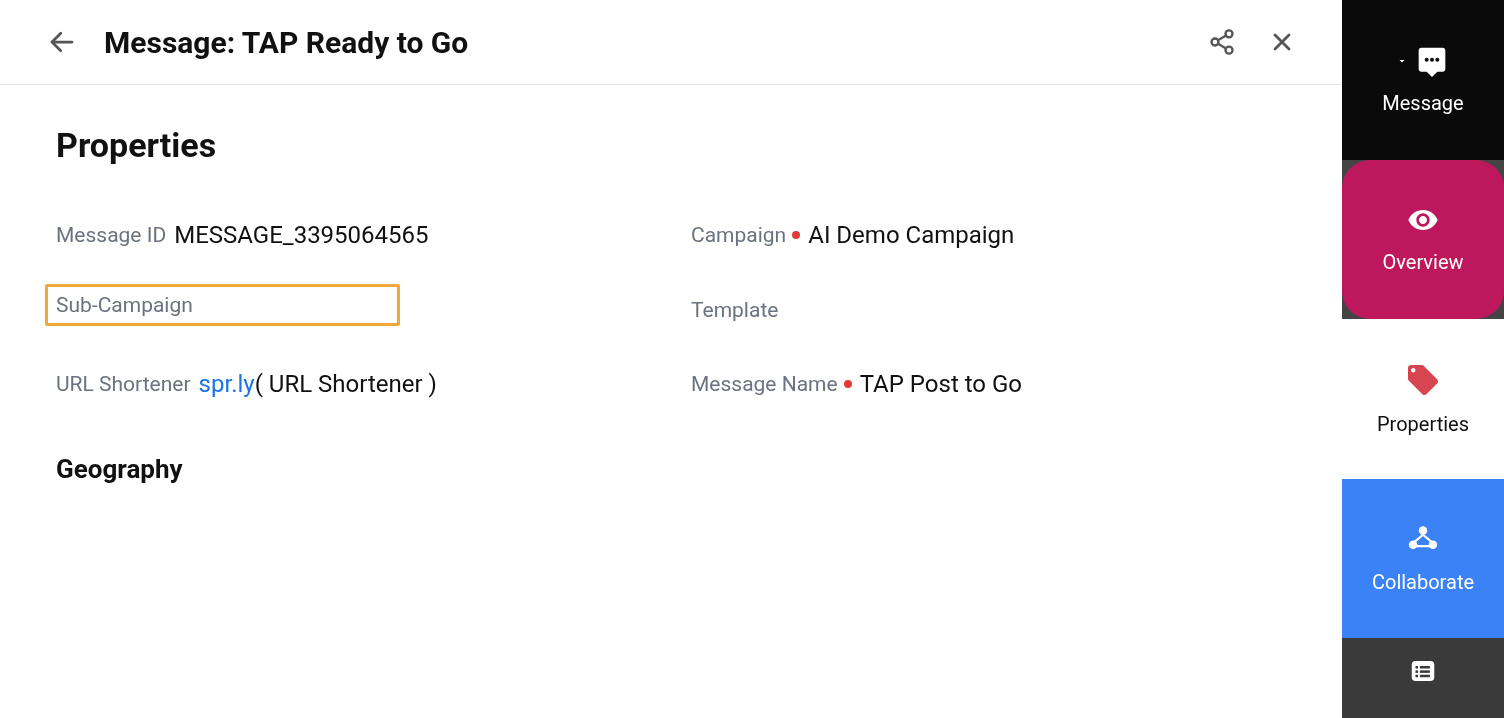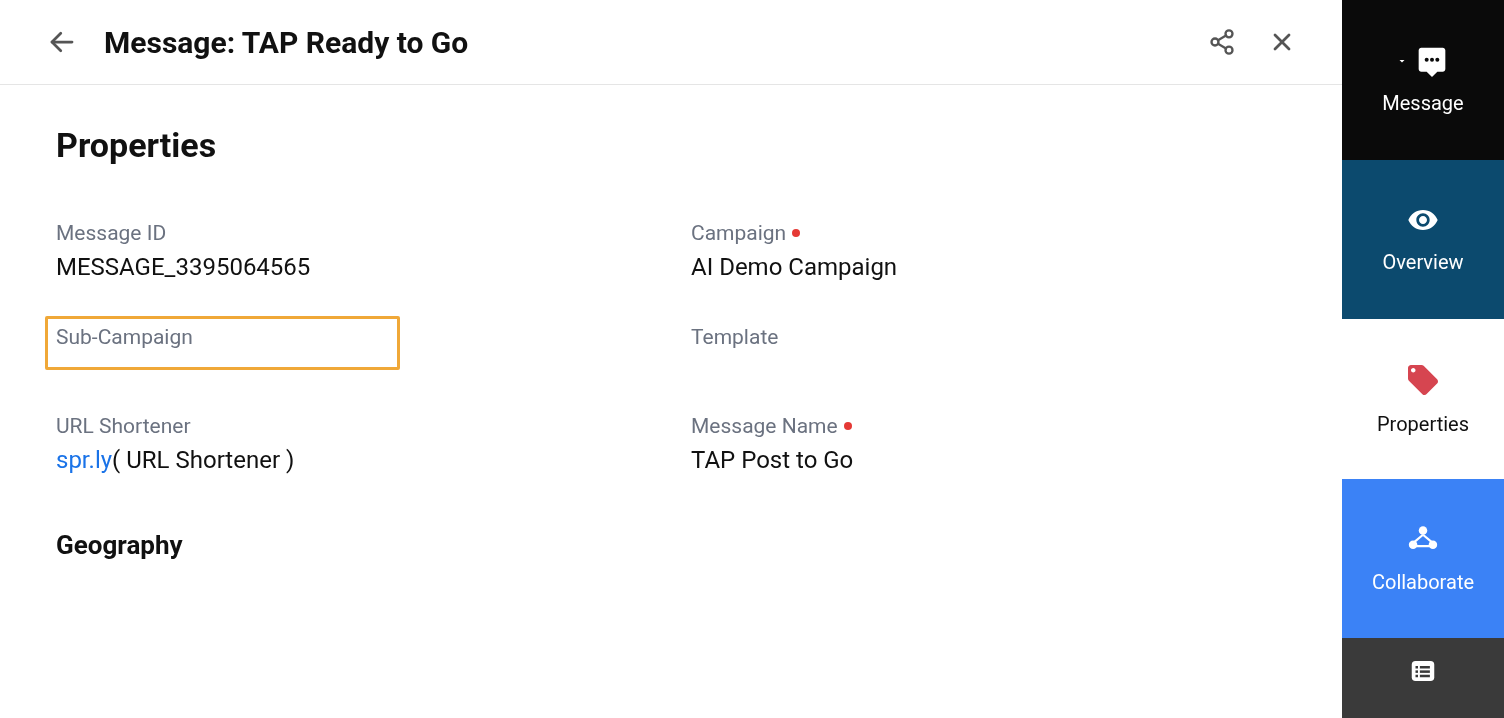--- a/index.html
+++ b/index.html
@@ -69,21 +69,21 @@
       margin-bottom: 56px;
     }
     .properties-grid {
       display: grid;
       grid-template-columns: 1fr 1fr;
       column-gap: 40px;
       row-gap: 44px;
     }
     .property {
       display: flex;
-      flex-direction: column;
+      flex-direction: row;
       gap: 8px;
     }
     .property-label {
       font-size: 21px;
       color: #6b7280;
       font-weight: 400;
       display: flex;
       align-items: center;
       gap: 6px;
     }
@@ -100,21 +100,21 @@
       font-weight: 400;
     }
     .property-value-link {
       color: #1a73e8;
     }
     .property-value-extra {
       color: #111;
     }
     .highlighted {
       border: 3px solid #f0a838;
-      padding: 6px 10px 18px 8px;
+      padding: 6px 10px 6px 8px;
       margin-left: -11px;
       margin-top: -9px;
       border-radius: 2px;
       width: fit-content;
       min-width: 355px;
     }
     .subsection-title {
       font-size: 26px;
       font-weight: 700;
       color: #111;
@@ -136,21 +136,22 @@
       gap: 14px;
       cursor: pointer;
       color: #fff;
       height: 160px;
     }
     .sidebar-item-message {
       background: #0a0a0a;
       color: #fff;
     }
     .sidebar-item-overview {
-      background: #0c4a6e;
+      background: #be185d;
+      border-radius: 28px;
     }
     .sidebar-item-properties {
       background: #fff;
       color: #111;
     }
     .sidebar-item-properties .sidebar-label {
       color: #111;
     }
     .sidebar-item-collaborate {
       background: #3b82f6;

